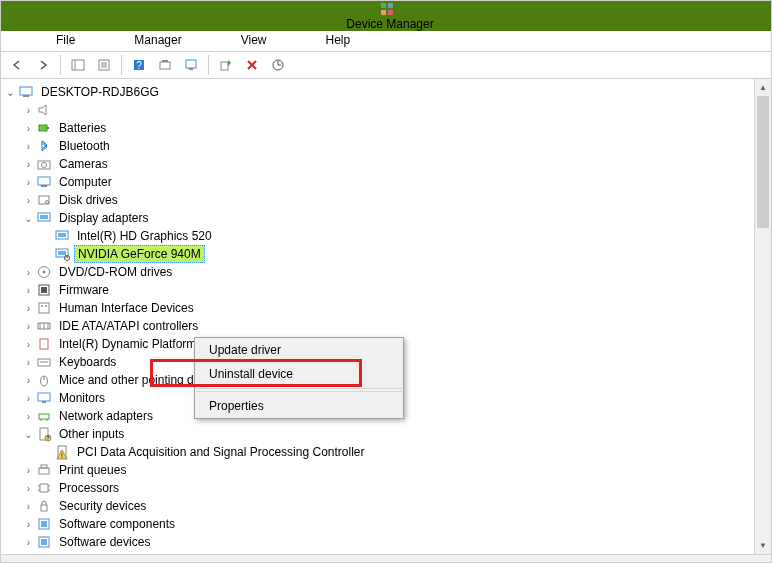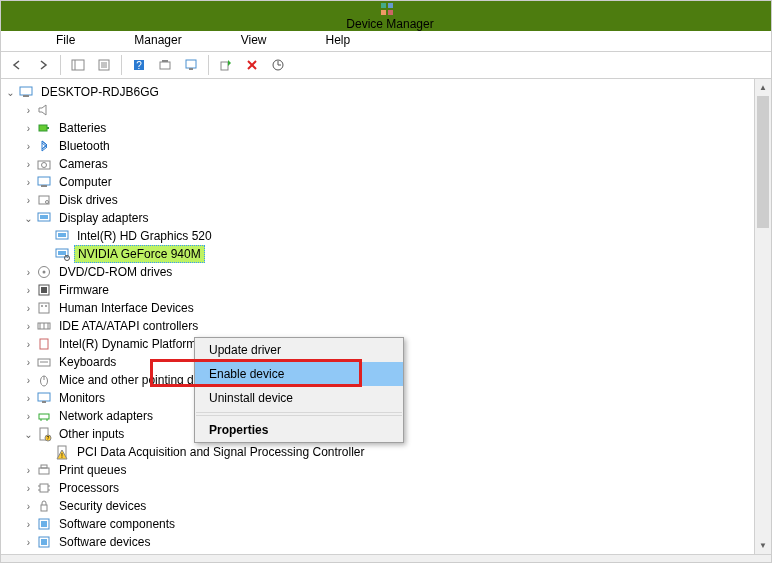--- a/index.html
+++ b/index.html
@@ -26,21 +26,21 @@
 .tree-node .node-icon { width: 16px; height: 16px; margin-right: 4px; display: inline-flex; align-items: center; justify-content: center; }
 .tree-node .node-label { padding: 1px 3px; }
 .tree-node.selected .node-label { background: #bef264; border: 1px dotted #3399ff; }
 .indent-0 { padding-left: 0; }
 .indent-1 { padding-left: 18px; }
 .indent-2 { padding-left: 36px; }
 .context-menu { position: absolute; top: 258px; left: 150px; width: 210px; background: #f0f0f0; border: 1px solid #a0a0a0; box-shadow: 2px 2px 5px rgba(0,0,0,.3); z-index: 10; margin-left: 43px; }
 .context-item { padding: 5px 14px; cursor: pointer; font-size: 12px; }
 .context-item.highlighted { background: #90c8f6; }
 .context-sep { height: 1px; background: #d7d7d7; margin: 2px 1px; }
-.context-item.bold { font-weight: bold; }
+.context-item.bold { font-weight: normal; }
 .highlight-box { position: absolute; border: 3px solid #e02020; pointer-events: none; left: 149px; top: 280px; width: 212px; height: 28px; z-index: 11; }
 .statusbar { height: 8px; background: #f0f0f0; border-top: 1px solid #d0d0d0; }
 svg { display: block; }
 </style>
 </head>
 <body>
 
 <div class="titlebar">
   <span class="title-icon">
     <svg width="16" height="16" viewBox="0 0 16 16">
@@ -425,21 +425,20 @@
     <div class="scroll-arrow">▲</div>
     <div class="scroll-track">
         <div class="scroll-thumb"></div>
         <div style="flex:1"></div>
       </div>
     <div class="scroll-arrow">▼</div>
   </div>
 
   <div class="context-menu">
     <div class="context-item">Update driver</div>
-    <div class="context-item highlighted">Enable device</div>
     <div class="context-item">Uninstall device</div>
     <div class="context-sep"></div>
     <div class="context-sep"></div>
     <div class="context-item bold">Properties</div>
   </div>
   <div class="highlight-box"></div>
 </div>
 <div class="statusbar"></div>
 
 </body></html>

